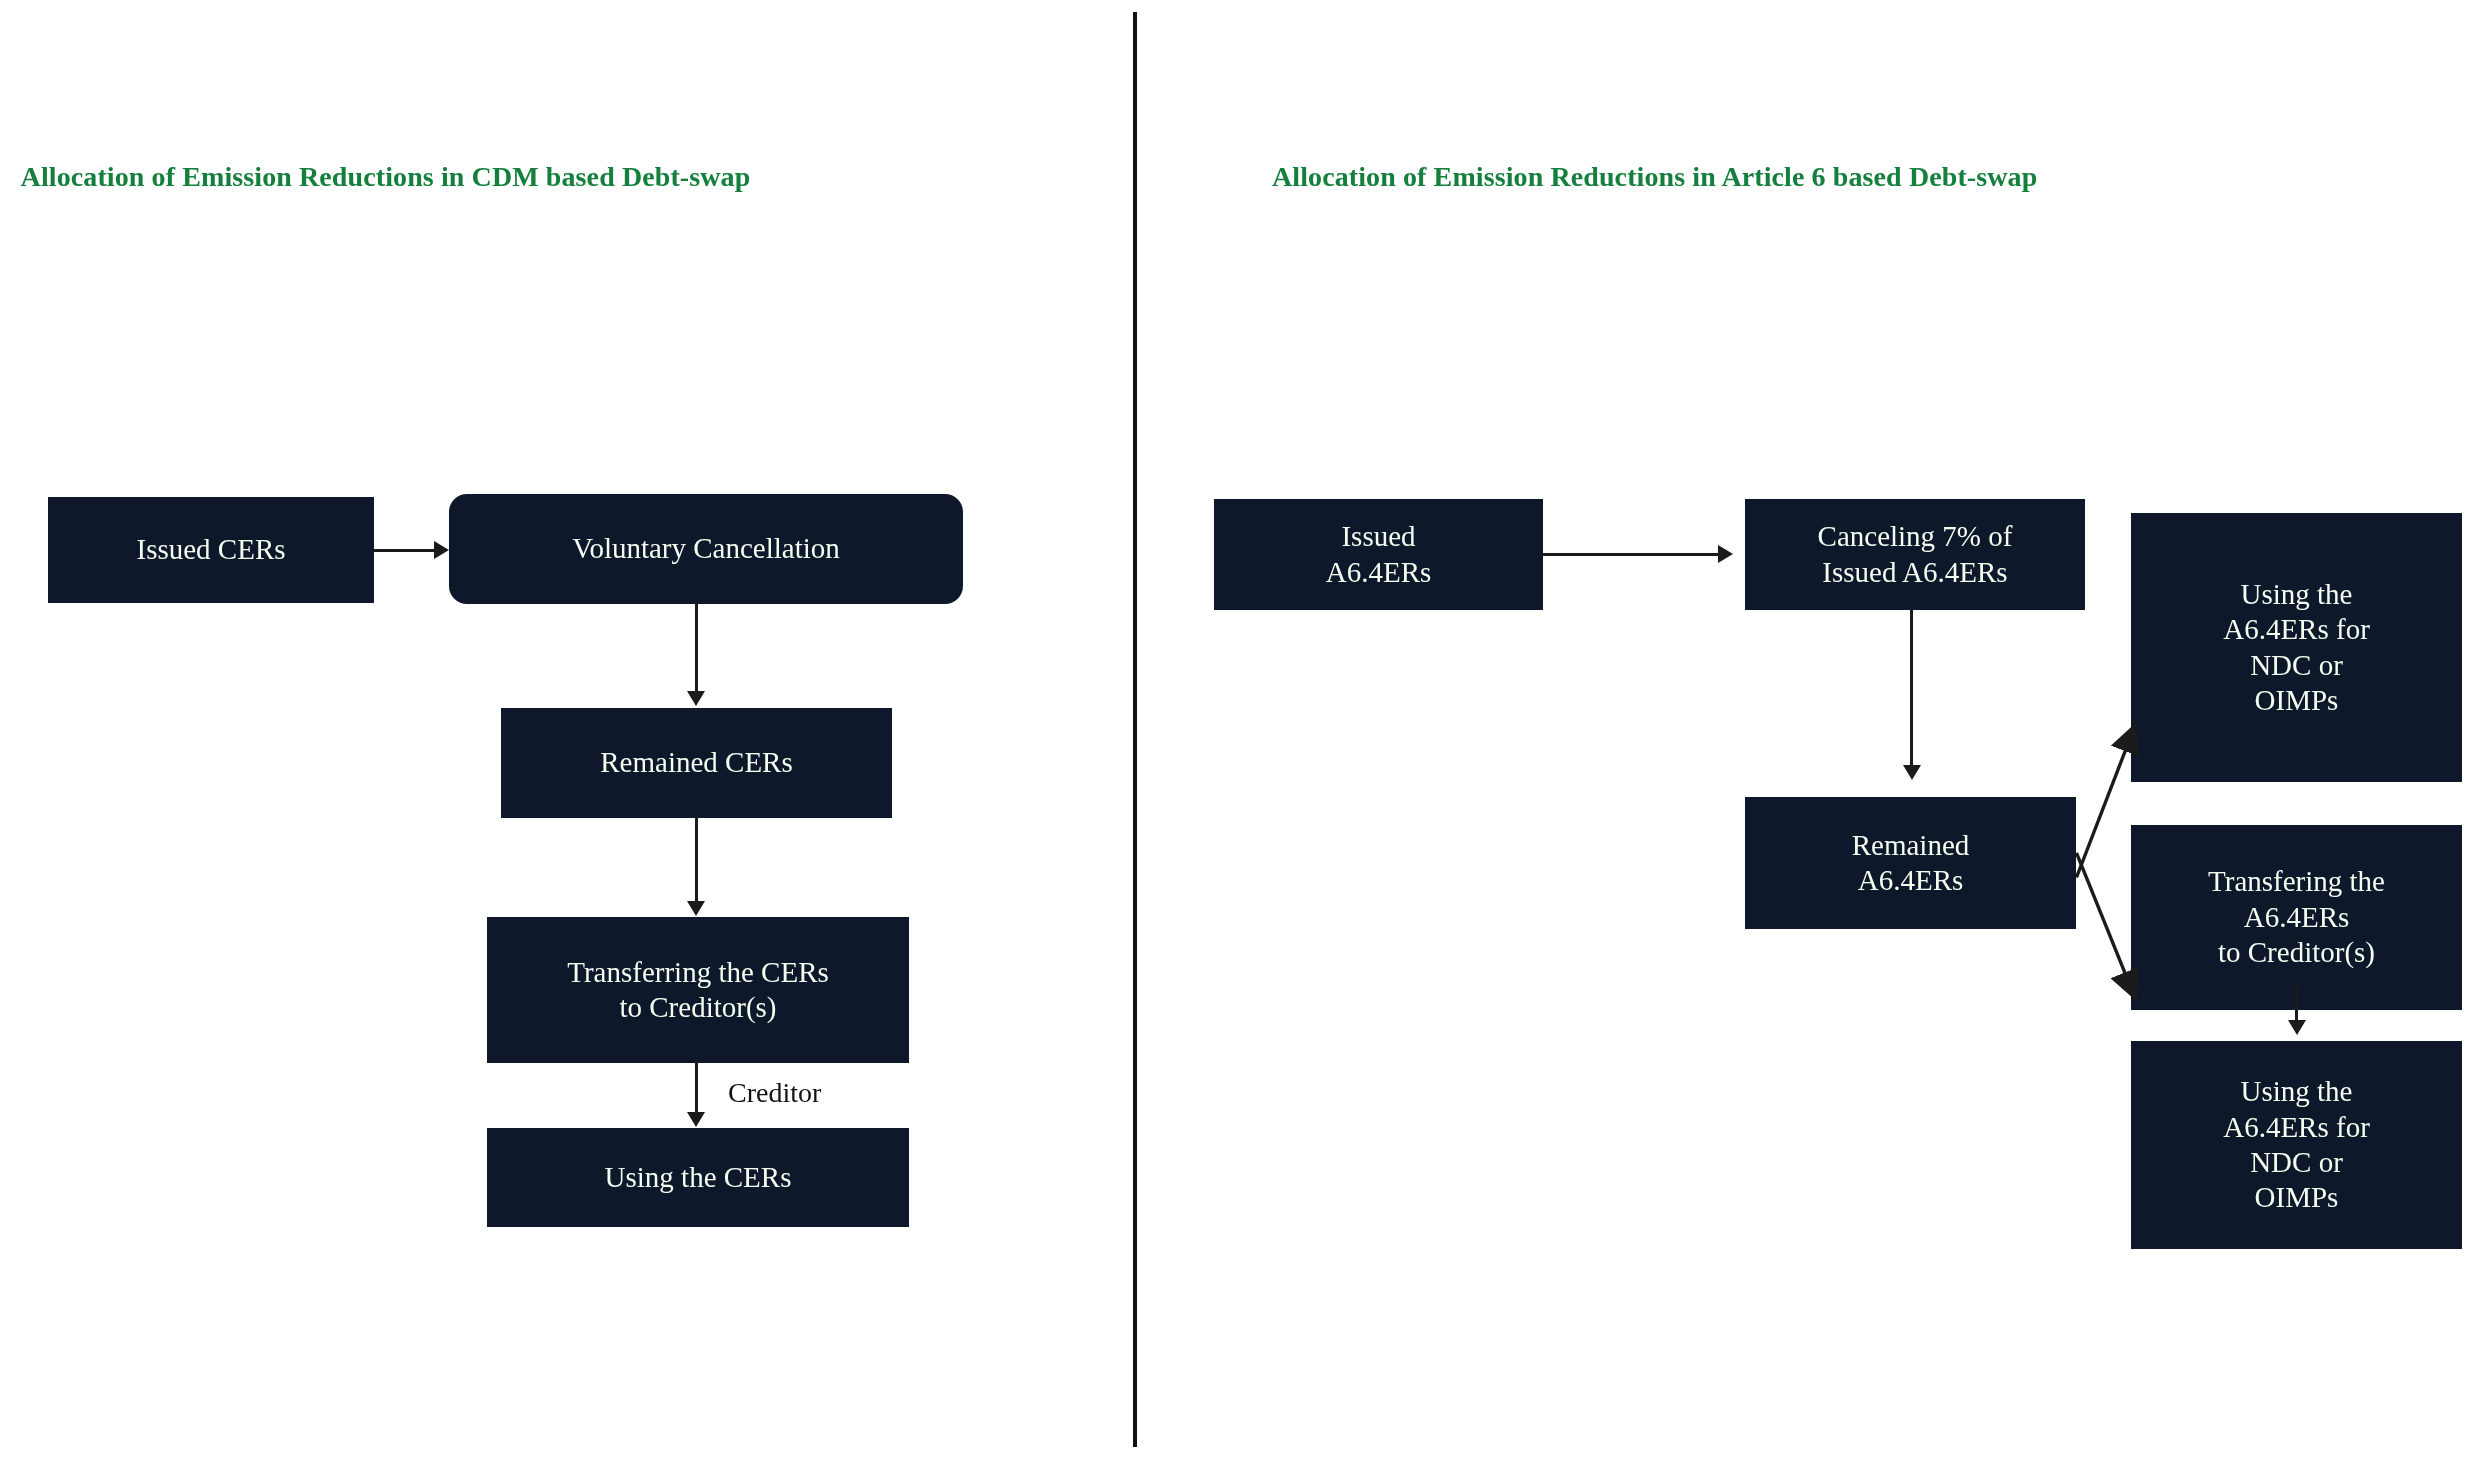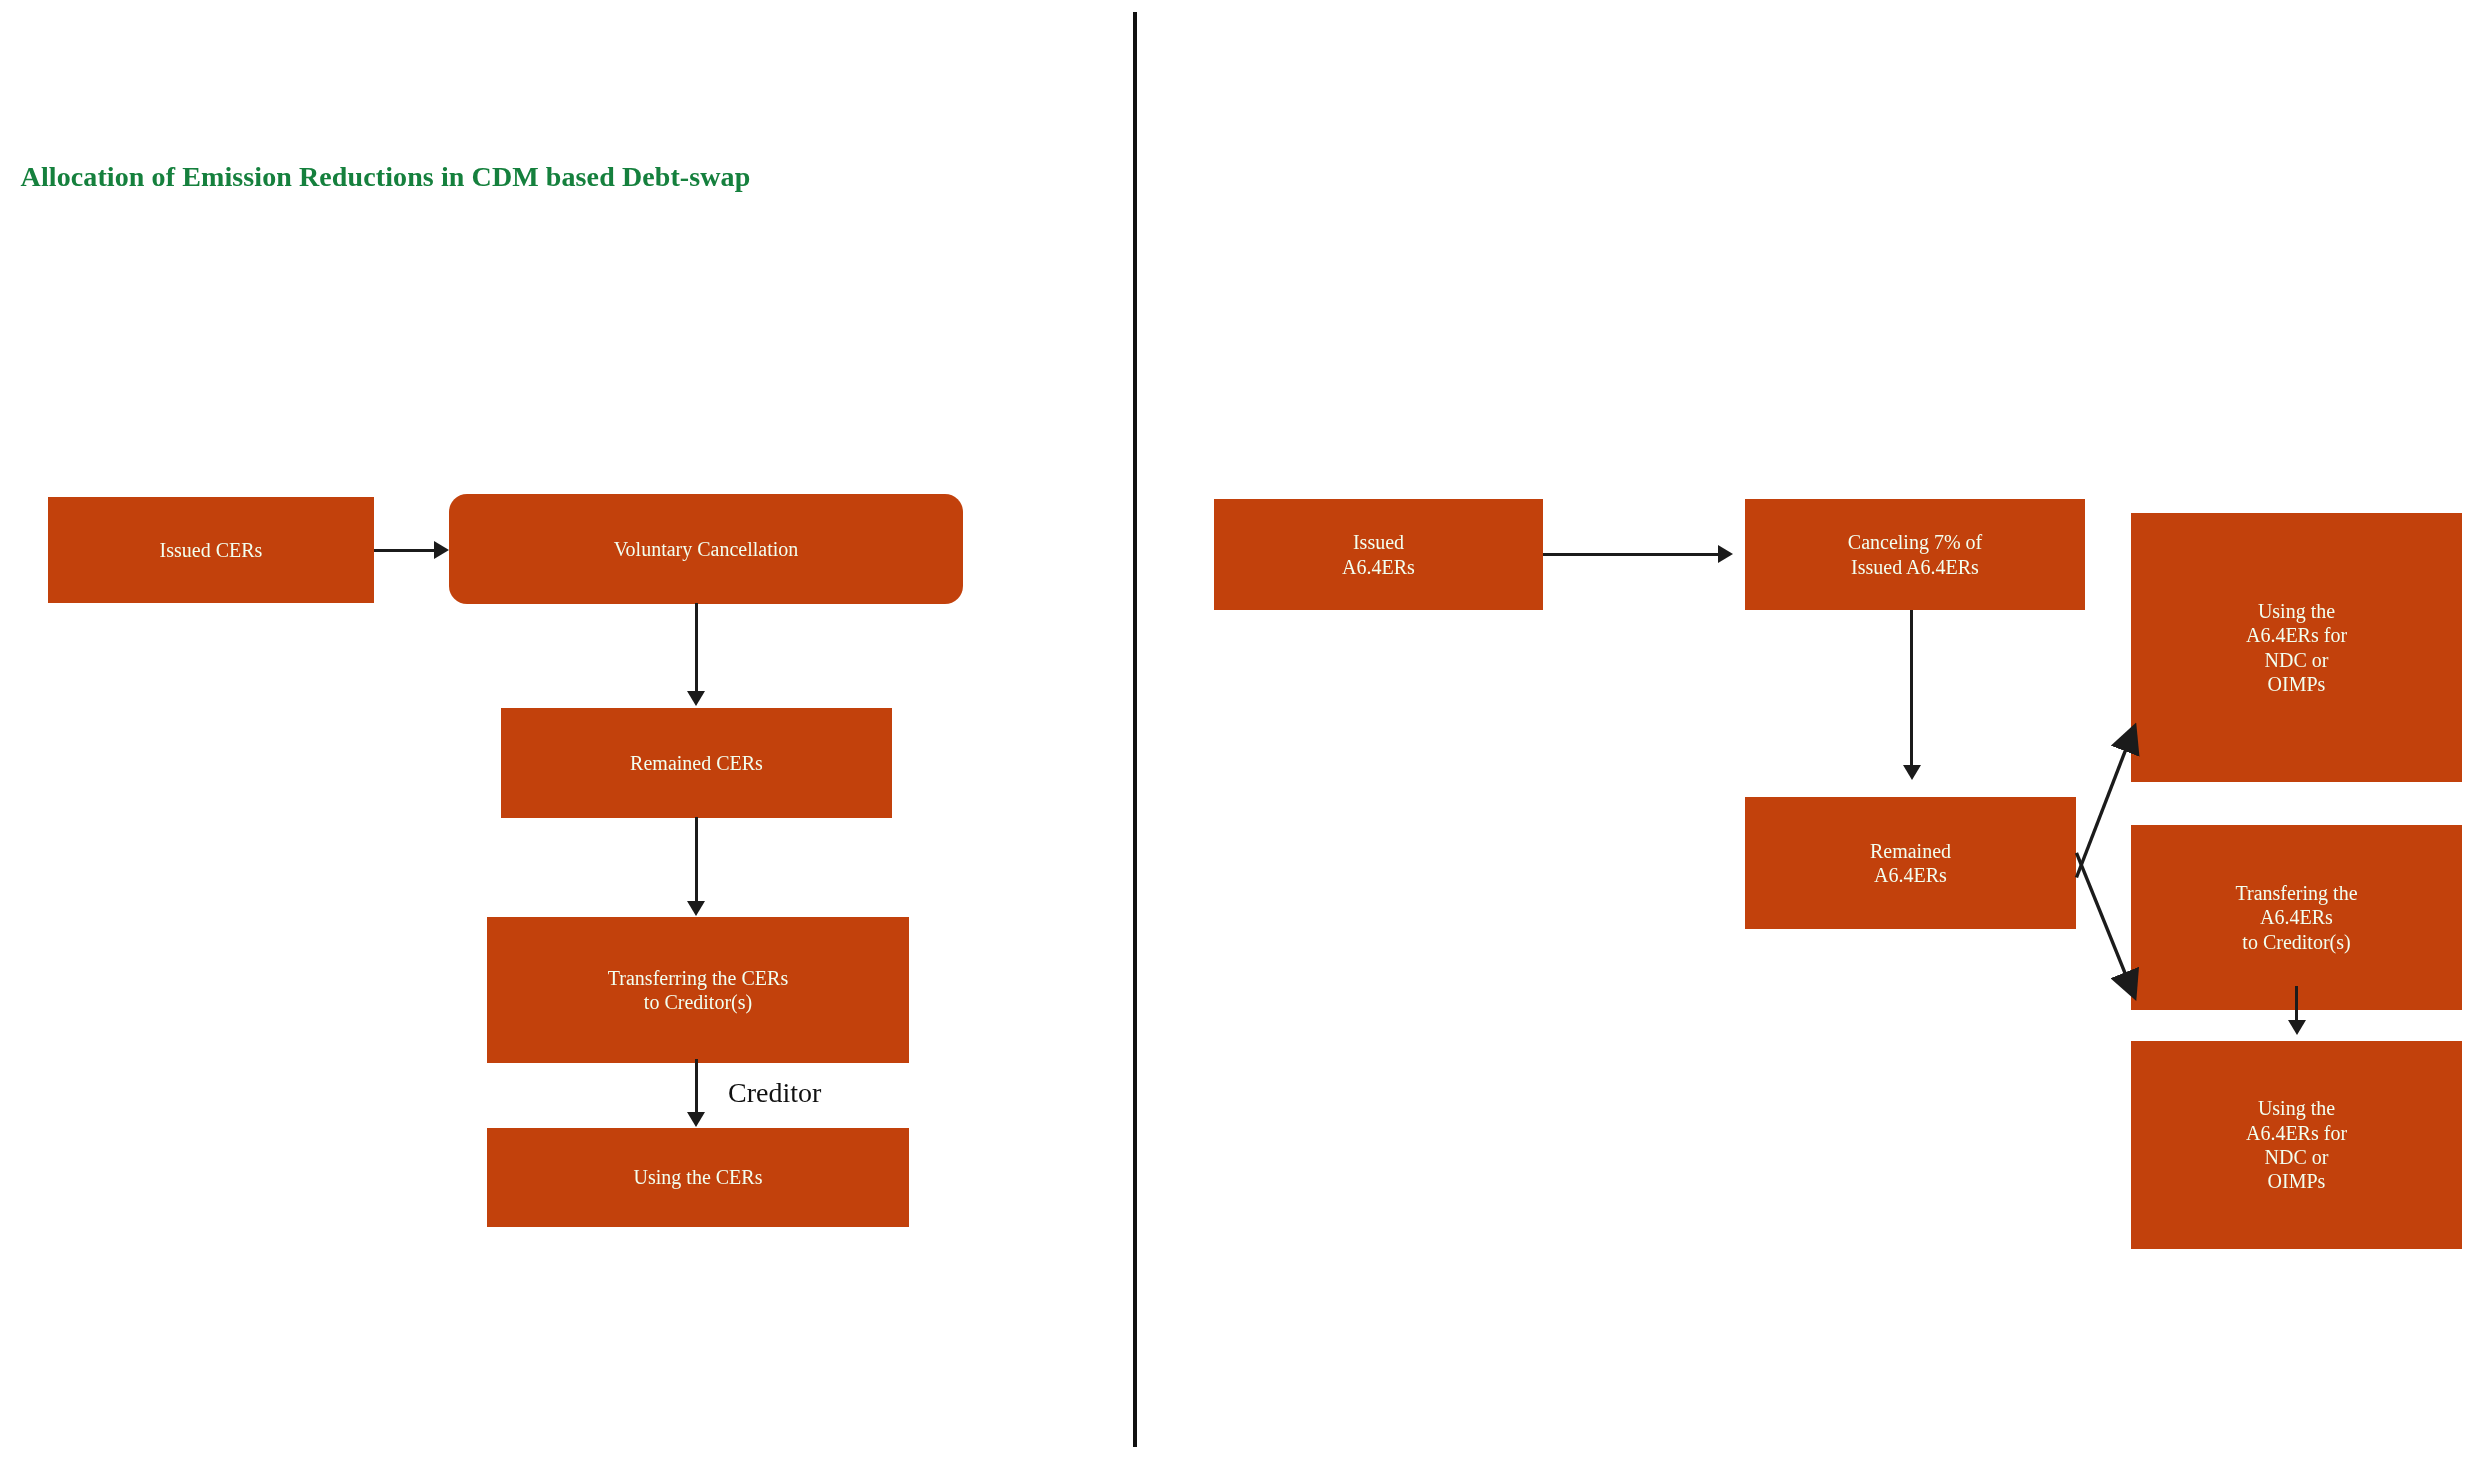--- a/index.html
+++ b/index.html
@@ -36,28 +36,28 @@
     top: 12.3px;
     width: 4.1px;
     height: 1435px;
     background: #111111;
   }
 
   
   .node {
     position: absolute;
     box-sizing: border-box;
-    background: #c2410c;
+    background: #0f172a;
     color: #f2fff0;
     display: flex;
     align-items: center;
     justify-content: center;
     text-align: center;
     font-family: "Liberation Serif", "DejaVu Serif", serif;
-    font-size: 20px;
+    font-size: 29px;
     line-height: 1.22;
     padding: 2.7px 6.9px;
     white-space: pre-line;
   }
 
   
   .conn-h, .conn-v {
     position: absolute;
     background: #1b1b1b;
   }
@@ -94,20 +94,21 @@
     white-space: nowrap;
   }
 </style>
 </head>
 <body>
 
 <div id="canvas">
 
   <div class="panel-title" id="title-left">Allocation of Emission Reductions in CDM based Debt-swap</div>
 
+  <div class="panel-title" id="title-right">Allocation of Emission Reductions in Article 6 based Debt-swap</div>
 
   <div id="divider"></div>
 
   <div class="node" style="left:48px; top:497px; width:326px; height:106px;">Issued CERs</div>
 
   <div class="node" style="left:449px; top:494px; width:514px; height:110px;border-radius:18px;">Voluntary Cancellation</div>
 
   <div class="node" style="left:501px; top:708px; width:391px; height:110px;">Remained CERs</div>
 
   <div class="node" style="left:487px; top:917px; width:422px; height:146px;">Transferring the CERs

